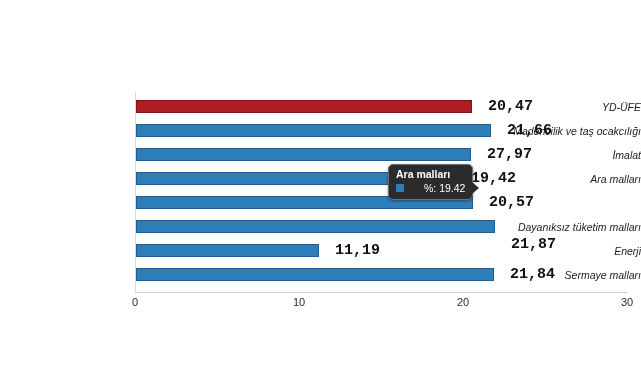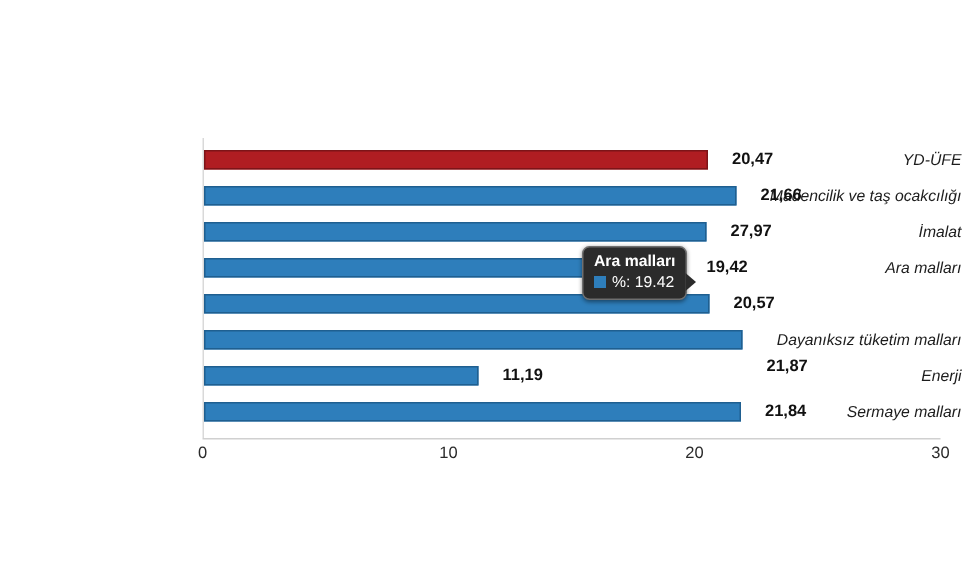--- a/index.html
+++ b/index.html
@@ -65,25 +65,26 @@
     position: absolute;
     height: 13px;
     border: 1px solid rgba(0,0,0,0.20);
     box-sizing: border-box;
   }
   .bar.blue  { background: #2e7ebb; border-color: #1f5f90; }
   .bar.red   { background: #b01d22; border-color: #7d1418; }
 
   .val-label {
     position: absolute;
-    font-size: 11px;
+    font-size: 15px;
     font-weight: bold;
     color: #111111;
     white-space: nowrap;
     line-height: 13px;
+    font-family: Liberation Mono, monospace;
   }
 
   
   .tooltip {
     position: absolute;
     left: 388px;
     top: 164px;
     background: #2b2b2b;
     border: 1px solid #6f6f6f;
     border-radius: 5px;
@@ -94,21 +95,21 @@
   .tooltip-title {
     color: #ffffff;
     font-size: 10.5px;
     font-weight: bold;
     white-space: nowrap;
     line-height: 14px;
   }
   .tooltip-row {
     display: flex;
     align-items: center;
-    gap: 4px;
+    gap: 20px;
     line-height: 14px;
   }
   .tooltip-swatch {
     width: 8px;
     height: 8px;
     background: #2e7ebb;
     display: inline-block;
     flex: 0 0 auto;
   }
   .tooltip-value {

